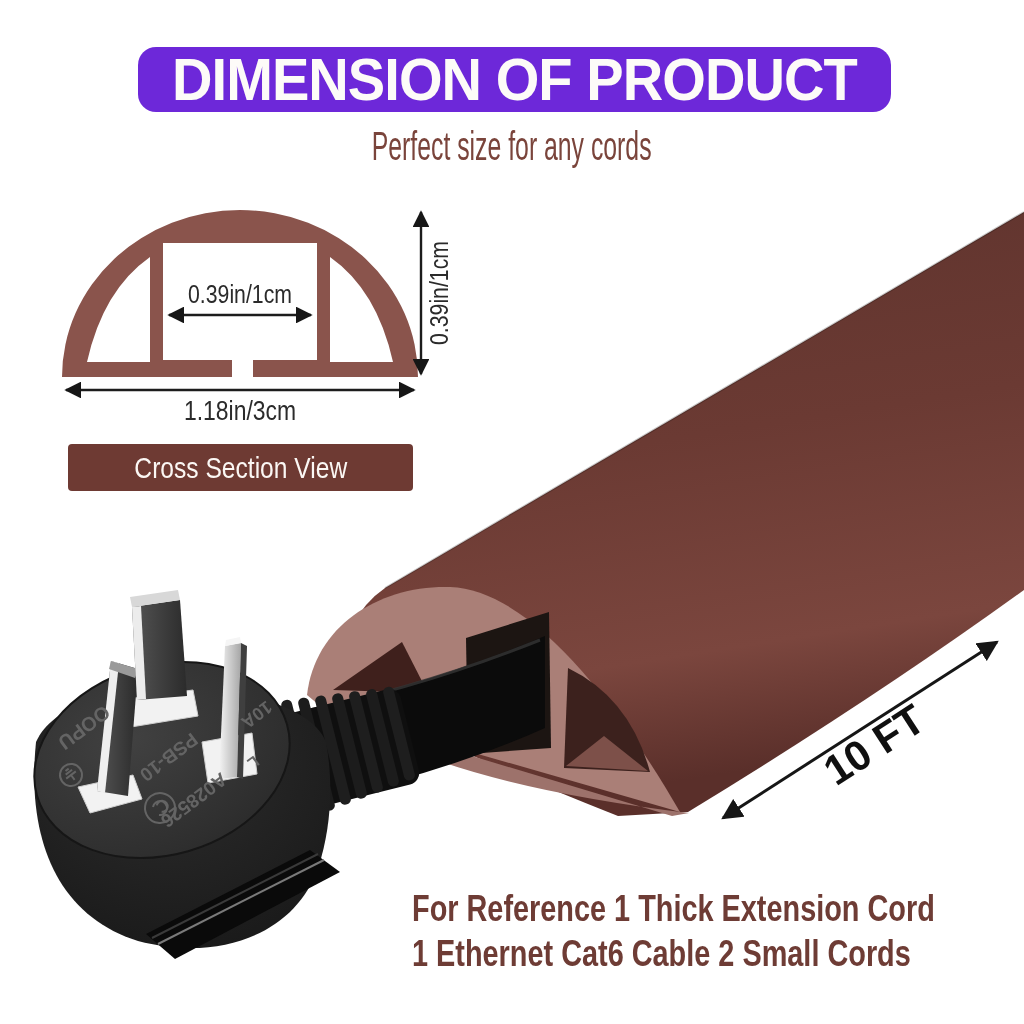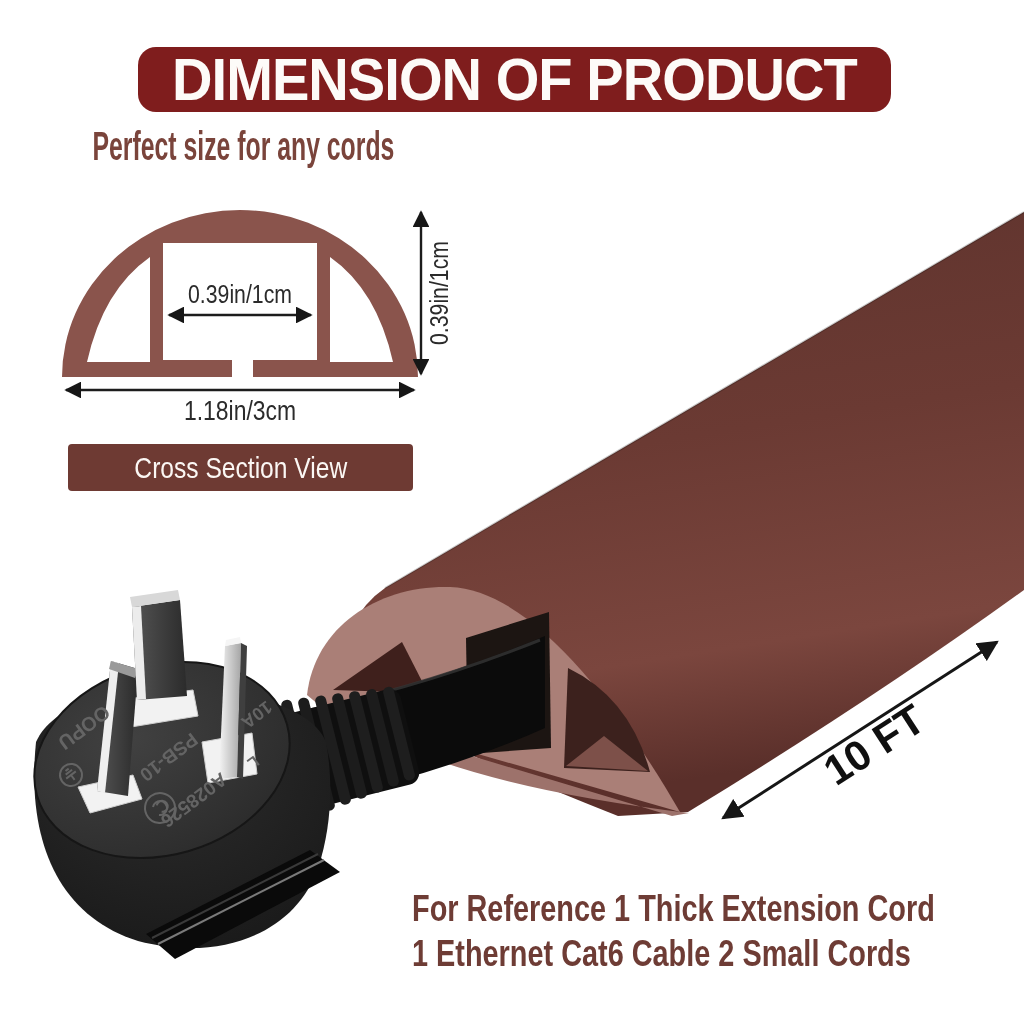--- a/index.html
+++ b/index.html
@@ -1,23 +1,23 @@
 <!DOCTYPE html>
 <html><head>
 <meta charset="utf-8">
 <style>
   html,body{margin:0;padding:0;background:#ffffff;}
   #canvas{position:relative;width:1024px;height:1024px;background:#ffffff;overflow:hidden;
           font-family:"Liberation Sans", sans-serif;}
   #scene{position:absolute;left:0;top:0;width:1024px;height:1024px;}
-  .banner{position:absolute;left:138px;top:47px;width:753px;height:65px;background:#7f1d1d;
+  .banner{position:absolute;left:138px;top:47px;width:753px;height:65px;background:#6d28d9;
           border-radius:18px;display:flex;align-items:center;justify-content:center;}
   .banner .t{color:#fdfbf8;font-size:59px;font-weight:bold;letter-spacing:-1px;white-space:nowrap;
           transform:scale(0.95,1);transform-origin:center;}
-  .subtitle{position:absolute;left:0;top:124px;width:1024px;text-align:left;font-weight:bold;}
+  .subtitle{position:absolute;left:0;top:124px;width:1024px;text-align:center;}
   .subtitle .t{display:inline-block;color:#7a443b;font-size:40px;white-space:nowrap;
           transform:scale(0.62,1);transform-origin:center;}
   .pill{position:absolute;left:68px;top:444px;width:345px;height:47px;background:#6e3a33;
           border-radius:4px;display:flex;align-items:center;justify-content:center;}
   .pill .t{color:#fbf7f4;font-size:30px;white-space:nowrap;transform:scale(0.82,1);transform-origin:center;}
   .footer{position:absolute;left:412px;top:886px;color:#6e3c35;font-size:37px;font-weight:bold;
           line-height:45px;}
   .footer .ln{display:block;white-space:nowrap;transform:scale(0.78,1);transform-origin:left center;}
   svg text.dim{font-family:"Liberation Sans", sans-serif;font-size:25px;fill:#2b2b2b;}
   svg text.dimbig{font-family:"Liberation Sans", sans-serif;font-size:27px;fill:#2b2b2b;}

